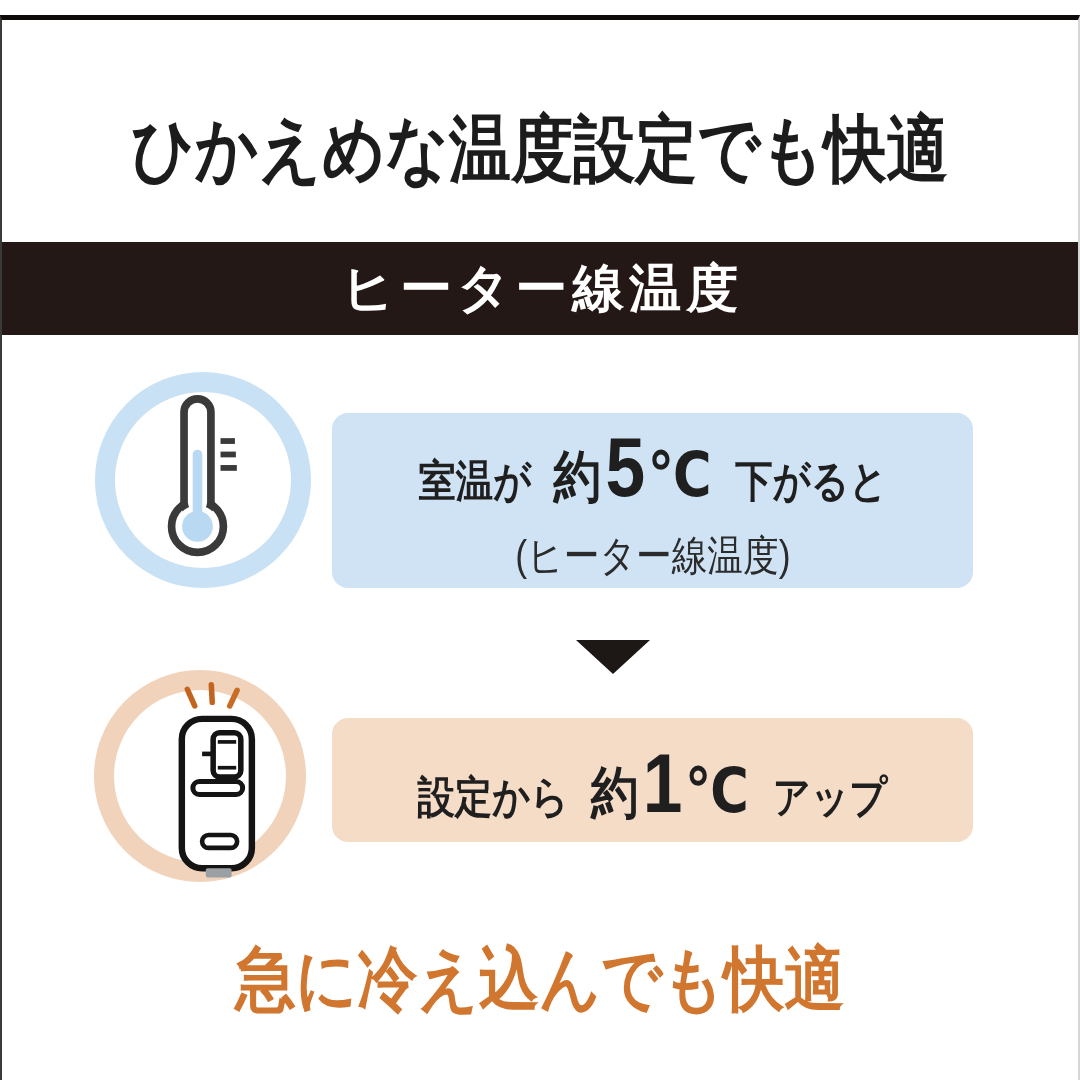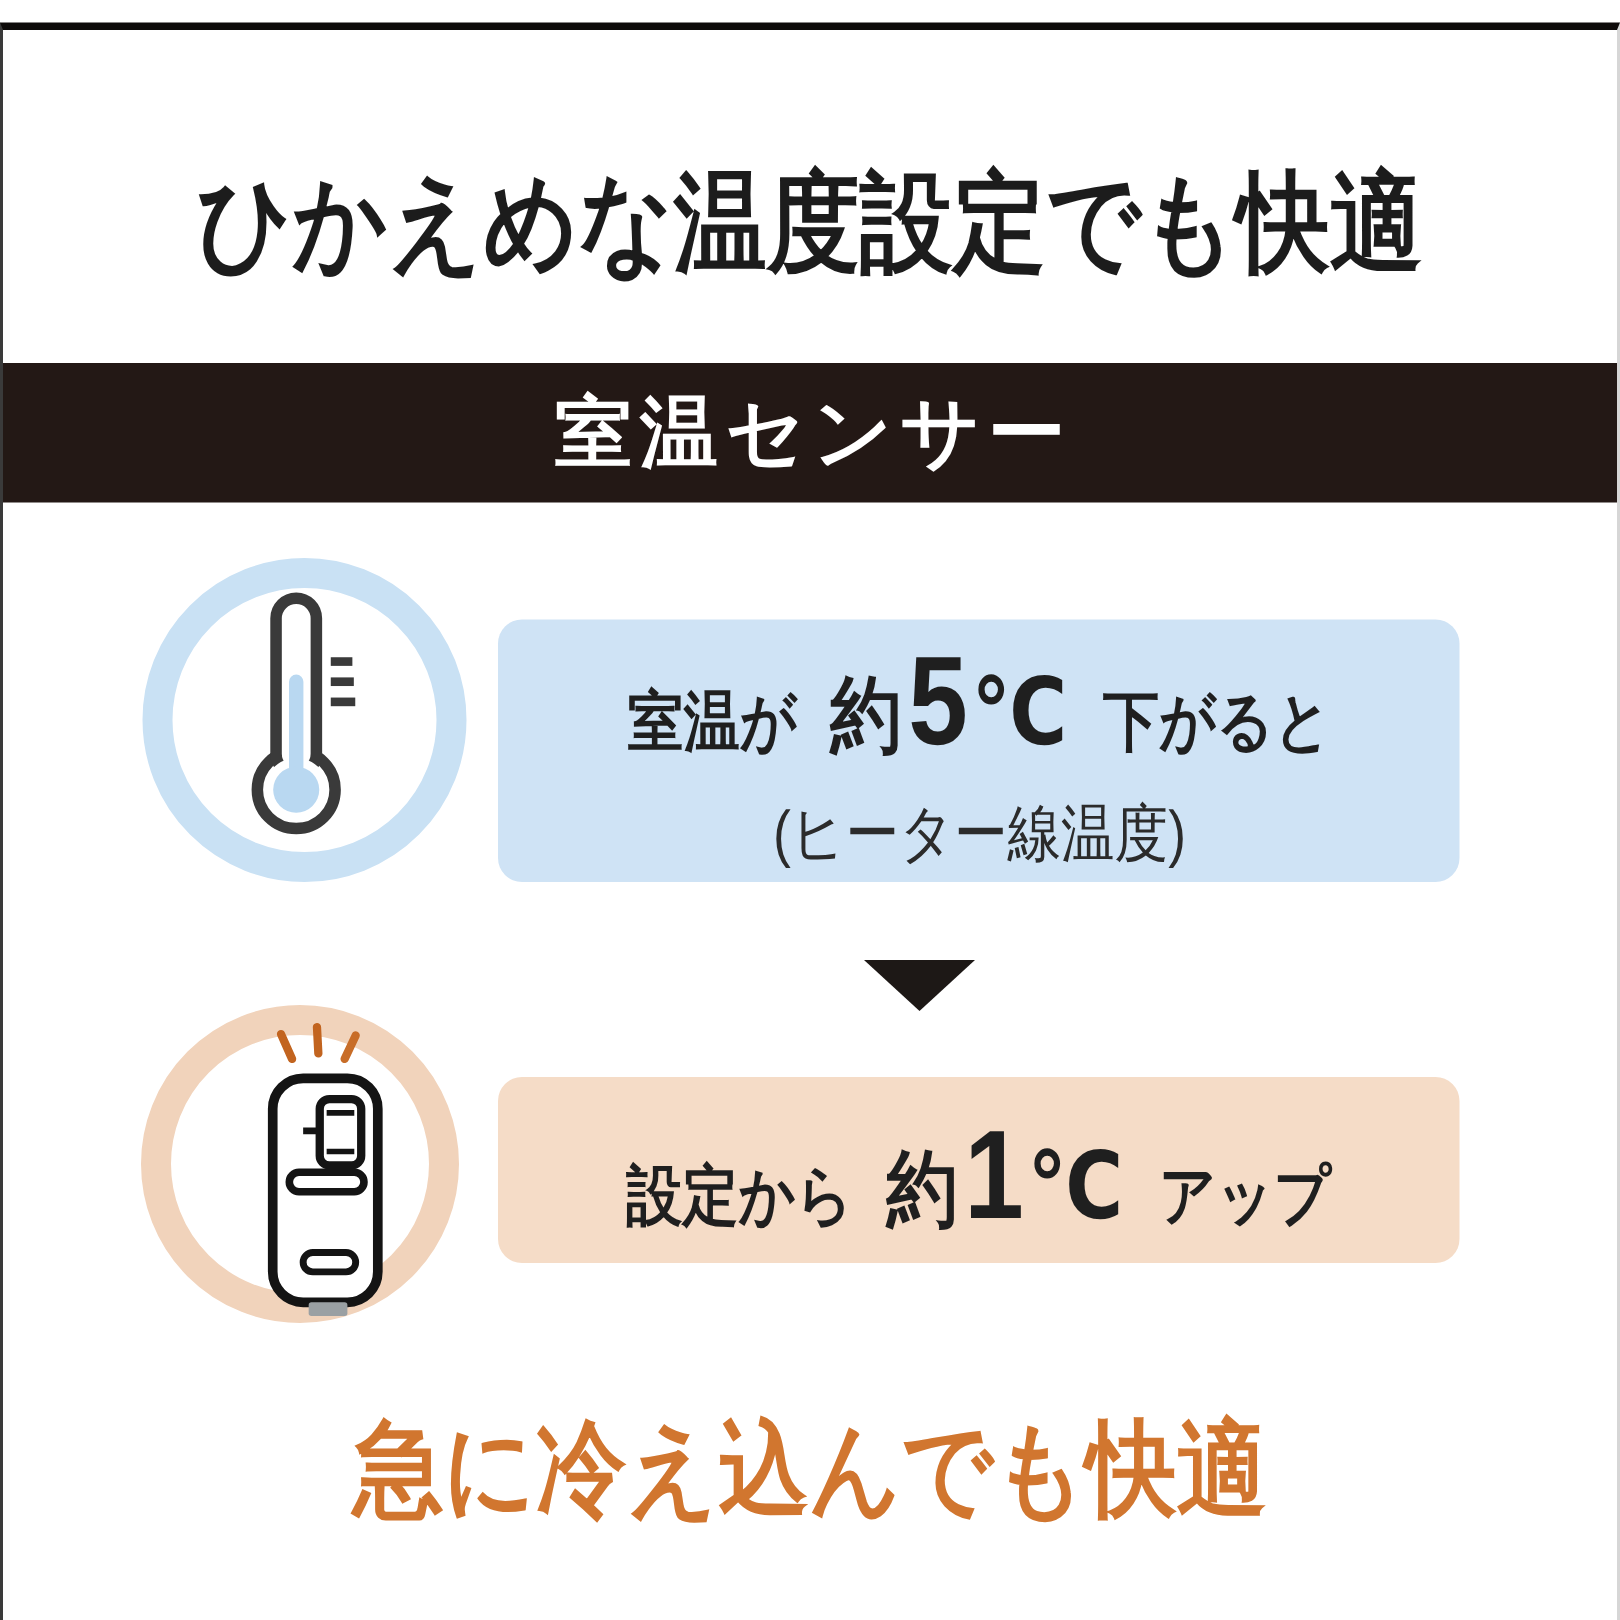--- a/index.html
+++ b/index.html
@@ -139,21 +139,21 @@
   }
 </style>
 </head>
 <body>
 
 <div class="canvas">
 
   <h1 class="title">ひかえめな温度設定でも快適</h1>
 
   <div class="banner">
-    <span>室温センサー</span>
+    <span>ヒーター線温度</span>
   </div>
 
   <section>
     <div class="panel panel-cause">
       <div class="temp-line">
         <span class="t-lead">室温が</span>
         <span class="t-approx">約</span>
         <span class="t-num">5</span>
         <span class="t-unit">℃</span>
         <span class="t-tail">下がると</span>

